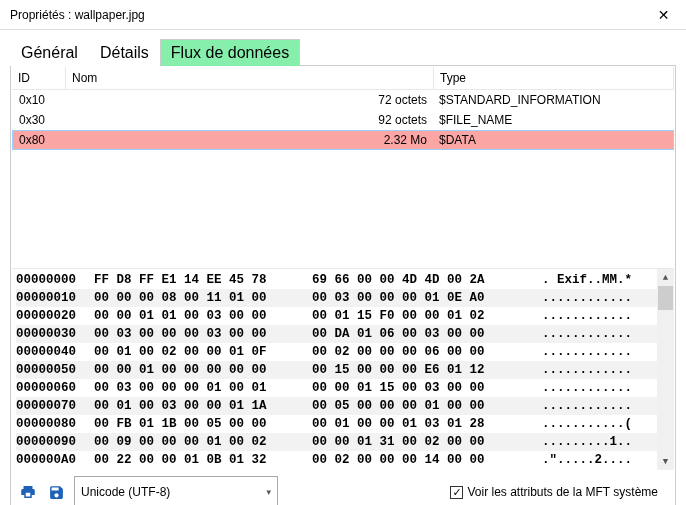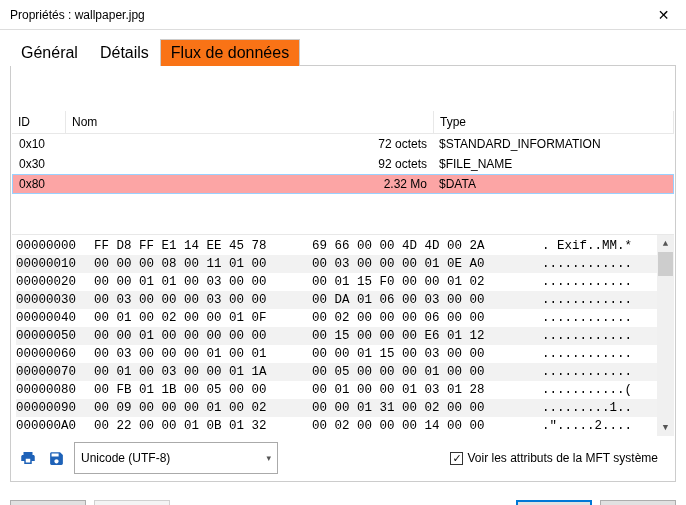--- a/index.html
+++ b/index.html
@@ -3,34 +3,34 @@
 <meta charset="utf-8">
 <style>
 * { box-sizing: border-box; margin: 0; padding: 0; }
 body { font-family: "Segoe UI", Tahoma, sans-serif; font-size: 12px; background: #fff; width: 686px; height: 505px; overflow: hidden; }
 .titlebar { display: flex; align-items: center; justify-content: space-between; height: 30px; padding: 0 0 0 10px; border-bottom: 1px solid #ddd; }
 .titlebar .title { font-size: 12px; color: #000; }
 .titlebar .close { width: 45px; height: 30px; display: flex; align-items: center; justify-content: center; font-size: 14px; cursor: pointer; }
 .content { padding: 8px 10px 10px 10px; }
 .tabs { display: flex; border-bottom: 1px solid #ccc; margin-bottom: 0; }
 .tab { padding: 4px 10px; font-size: 16px; cursor: pointer; border: 1px solid transparent; border-bottom: none; position: relative; top: 1px; background: #fff; }
-.tab.active { border-color: #ccc; background: #f97316; }
+.tab.active { border-color: #ccc; background: #86efac; }
 .tabframe { border: 1px solid #ccc; border-top: none; padding: 1px; }
 .table-wrap { }
 .thead { display: flex; font-size: 12px; color: #000; border-bottom: 1px solid #e8e8e8; background: #fff; }
-.thead > div { padding: 4px 6px; border-right: 1px solid #e8e8e8; margin-top: 44px; }
+.thead > div { padding: 4px 6px; border-right: 1px solid #e8e8e8; }
 .col-id { width: 54px; }
 .col-nom { flex: 1; }
 .col-taille { width: 80px; text-align: right; }
 .col-type { width: 240px; }
 .row { display: flex; font-size: 12px; }
 .row > div { padding: 2px 6px; }
 .row.selected { background: #fca5a5; border: 1px solid #99d1ff; }
 .row:not(.selected) { border: 1px solid transparent; }
-.hexview { font-family: "Consolas", "Courier New", monospace; font-size: 12.5px; line-height: 18px; margin-top: 40px; border-top: 1px solid #e8e8e8; height: 202px; overflow: hidden; position: relative; }
+.hexview { font-family: "Consolas", "Courier New", monospace; font-size: 12.5px; line-height: 18px; margin-top: 118px; border-top: 1px solid #e8e8e8; height: 202px; overflow: hidden; position: relative; font-weight: bold; }
 .hexinner { padding: 2px 4px; }
 .hexrow { display: flex; white-space: pre; }
 .hexrow.alt { background: #f2f2f2; }
 .offset { width: 78px; }
 .bytes1 { width: 218px; }
 .bytes2 { width: 230px; }
 .ascii { flex: 1; }
 .scrollbar { position: absolute; right: 0; top: 0; width: 17px; height: 100%; background: #f0f0f0; }
 .scroll-up, .scroll-down { height: 17px; display: flex; align-items: center; justify-content: center; font-size: 9px; color: #555; cursor: pointer; }
 .scroll-thumb { position: absolute; top: 17px; width: 15px; left: 1px; height: 24px; background: #cdcdcd; }

